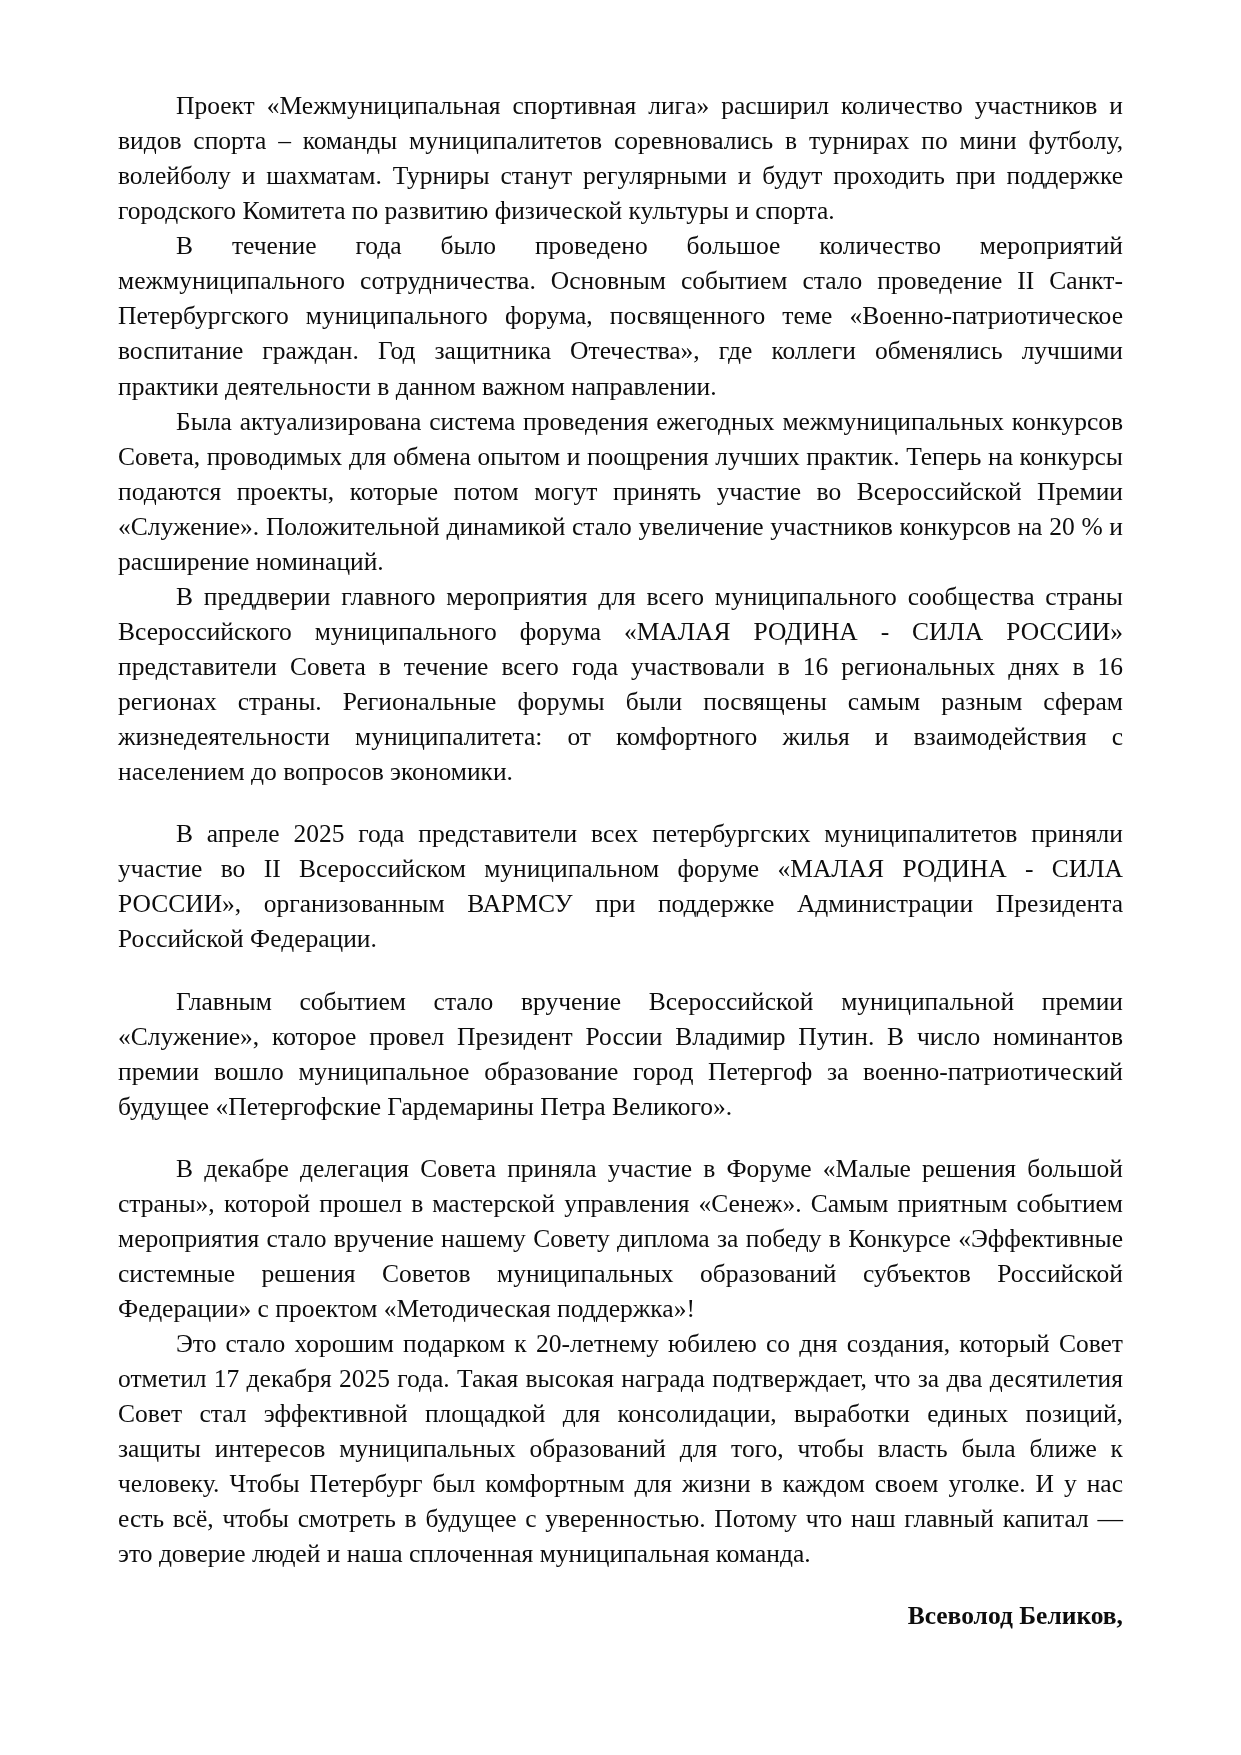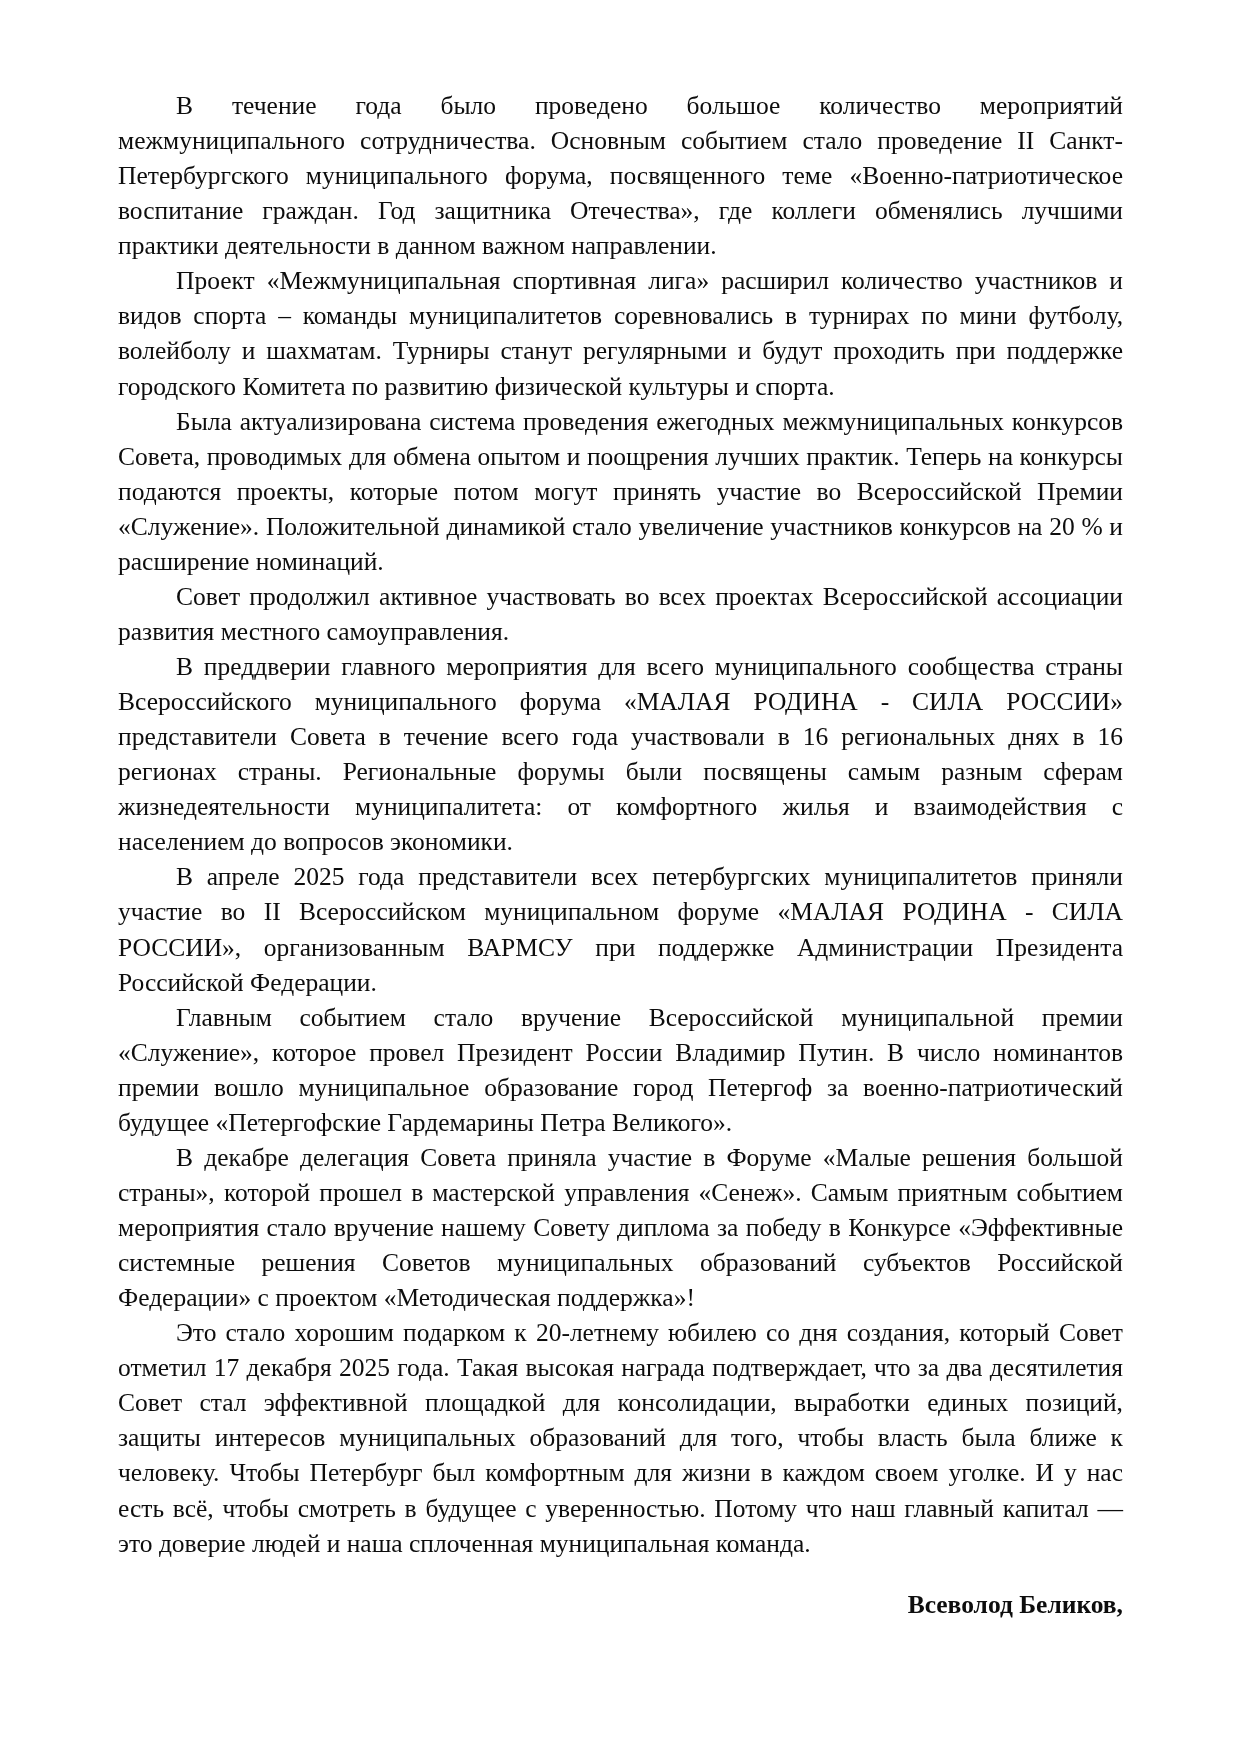--- a/index.html
+++ b/index.html
@@ -25,41 +25,41 @@
     line-height: 1.375;
     text-align: justify;
     text-justify: inter-word;
     hyphens: manual;
   }
   .doc-body p {
     margin: 0;
     text-indent: 58px;
   }
   .doc-body p.gap-before {
+    margin-top: 27px;
   }
   .signature {
     margin-top: 26px;
     text-align: right;
     font-weight: bold;
     font-size: 25.5px;
     line-height: 1.42;
   }
   .signature div {
     white-space: nowrap;
   }
 </style>
 </head>
 <body>
 
 <div class="page">
   <div class="doc-body">
+    <p>Проект «Межмуниципальная спортивная лига» расширил количество участников и видов спорта – команды муниципалитетов соревновались в турнирах по мини футболу, волейболу и шахматам.  Турниры станут регулярными и будут проходить при поддержке городского Комитета по развитию физической культуры и спорта.</p>
     <p>В течение года было проведено большое количество мероприятий межмуниципального сотрудничества. Основным событием стало проведение II Санкт-Петербургского муниципального форума, посвященного теме «Военно-патриотическое воспитание граждан. Год защитника Отечества», где коллеги обменялись лучшими практики деятельности в данном важном направлении.</p>
-    <p>Проект «Межмуниципальная спортивная лига» расширил количество участников и видов спорта – команды муниципалитетов соревновались в турнирах по мини футболу, волейболу и шахматам.  Турниры станут регулярными и будут проходить при поддержке городского Комитета по развитию физической культуры и спорта.</p>
     <p>Была актуализирована система проведения ежегодных межмуниципальных конкурсов Совета, проводимых для обмена опытом и поощрения лучших практик. Теперь на конкурсы подаются проекты, которые потом могут принять участие во Всероссийской Премии «Служение».  Положительной динамикой стало увеличение участников конкурсов на 20 % и расширение номинаций.</p>
-    <p>Совет продолжил активное участвовать во всех проектах Всероссийской ассоциации развития местного самоуправления.</p>
     <p>В преддверии главного мероприятия для всего муниципального сообщества страны Всероссийского муниципального форума «МАЛАЯ РОДИНА - СИЛА РОССИИ» представители Совета в течение всего года участвовали в 16 региональных днях в 16 регионах страны. Региональные форумы были посвящены самым разным сферам жизнедеятельности муниципалитета: от комфортного жилья и взаимодействия с населением до вопросов экономики.</p>
     <p class="gap-before">В апреле 2025 года представители всех петербургских муниципалитетов приняли участие во II Всероссийском муниципальном форуме «МАЛАЯ РОДИНА - СИЛА РОССИИ», организованным ВАРМСУ при поддержке Администрации Президента Российской Федерации.</p>
     <p class="gap-before">Главным событием стало вручение Всероссийской муниципальной премии «Служение», которое провел Президент России Владимир Путин. В число номинантов премии вошло муниципальное образование город Петергоф за военно-патриотический будущее «Петергофские Гардемарины Петра Великого».</p>
     <p class="gap-before">В декабре делегация Совета приняла участие в Форуме «Малые решения большой страны», которой прошел в мастерской управления «Сенеж». Самым приятным событием мероприятия стало вручение нашему Совету диплома за победу в Конкурсе «Эффективные системные решения Советов муниципальных образований субъектов Российской Федерации» с проектом «Методическая поддержка»!</p>
     <p>Это стало хорошим подарком к 20-летнему юбилею со дня создания, который Совет отметил 17 декабря 2025 года.  Такая высокая награда подтверждает, что за два десятилетия Совет стал эффективной площадкой для консолидации, выработки единых позиций, защиты интересов муниципальных образований для того, чтобы власть была ближе к человеку. Чтобы Петербург был комфортным для жизни в каждом своем уголке. И у нас есть всё, чтобы смотреть в будущее с уверенностью. Потому что наш главный капитал — это доверие людей и наша сплоченная муниципальная команда.</p>
   </div>
 
   <div class="signature">
     <div>Всеволод Беликов,</div>
 

